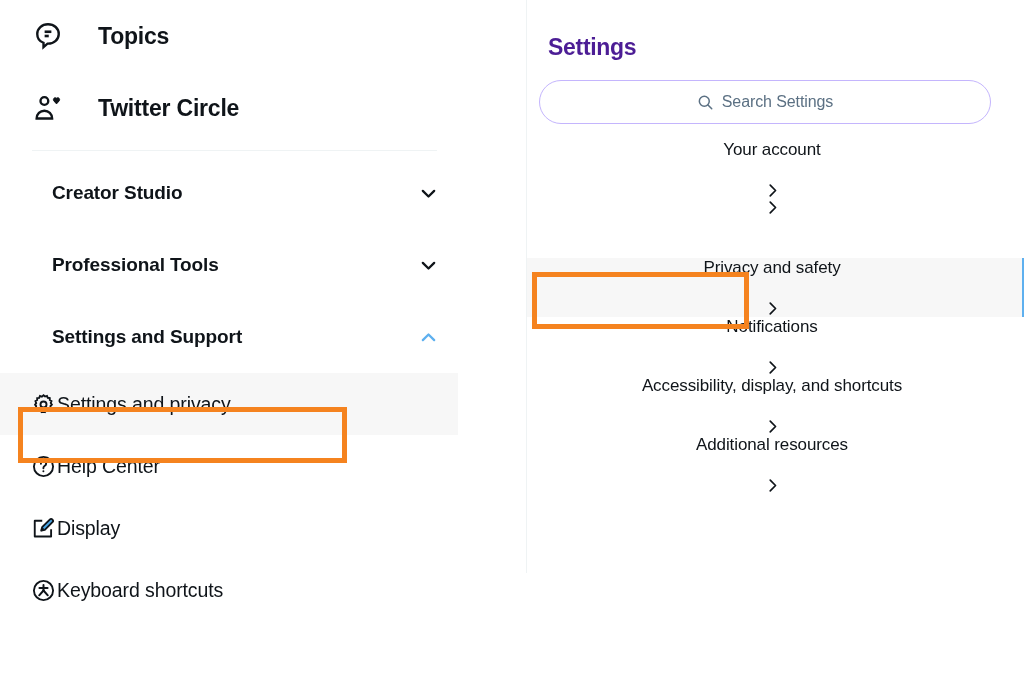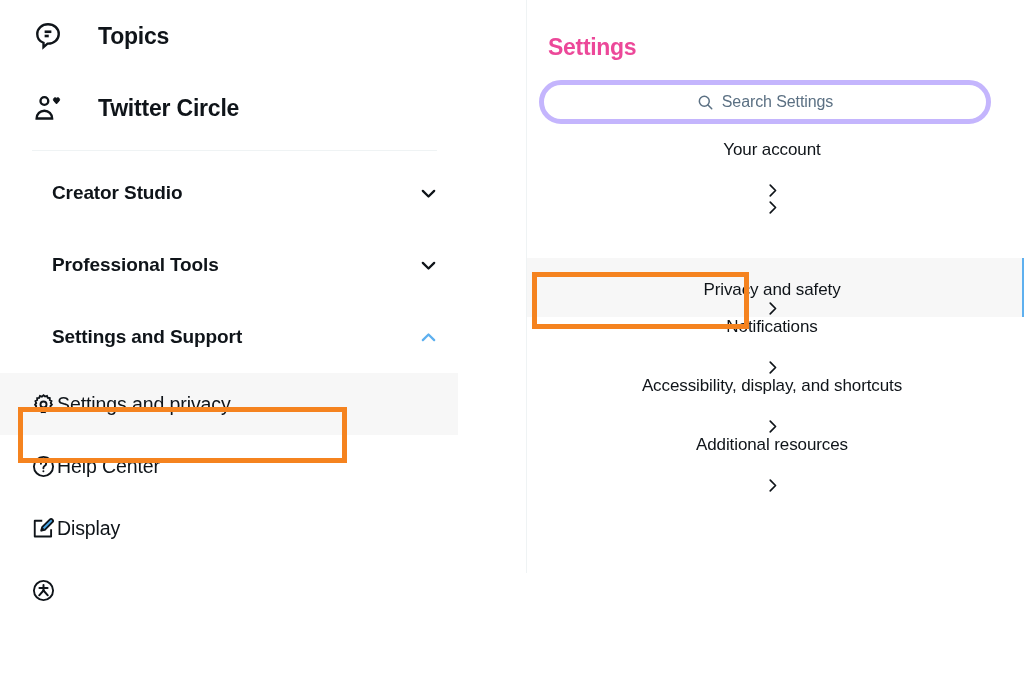--- a/index.html
+++ b/index.html
@@ -120,31 +120,31 @@
     top: 0;
     width: 498px;
     height: 573px;
     border-left: 1px solid #eff3f4;
     box-sizing: border-box;
   }
 
   #panel-title {
     font-size: 23px;
     font-weight: bold;
-    color: #ec4899;
+    color: #4c1d95;
     letter-spacing: -0.3px;
     padding: 34px 0 0 21px;
   }
 
   #search-wrap {
     padding: 19px 33px 0 12px;
   }
   #search-box {
     height: 44px;
-    border: 5px solid #c4b5fd;
+    border: 1px solid #c4b5fd;
     border-radius: 22px;
     background: #ffffff;
     display: flex;
     align-items: center;
     justify-content: center;
     box-sizing: border-box;
   }
   #search-box .sb-icon {
     display: flex;
     align-items: center;
@@ -166,21 +166,20 @@
     display: flex;
     align-items: center;
     justify-content: space-between;
     padding: 0 28px 0 21px;
     box-sizing: border-box;
     position: relative;
     flex-direction: column;
   }
   .settings-row.active {
     background: #f7f7f7;
-    justify-content: flex-end;
   }
   .settings-row .sr-label {
     font-size: 17px;
     color: #0f1419;
     letter-spacing: -0.1px;
     white-space: nowrap;
   }
   .settings-row .sr-chev {
     display: flex;
     align-items: center;
@@ -309,20 +308,21 @@
       <svg width="25" height="25" viewBox="0 0 24 24" fill="none" stroke="#0f1419" stroke-width="1.8">
         <circle cx="12" cy="12" r="9.2"></circle>
         <g stroke-width="1.9" stroke-linecap="round">
           <line x1="12" y1="6.6" x2="12" y2="12"></line>
           <line x1="12" y1="12" x2="7.9" y2="16.6"></line>
           <line x1="12" y1="12" x2="16.1" y2="16.6"></line>
           <line x1="8.1" y1="9.6" x2="15.9" y2="9.6"></line>
         </g>
       </svg>
     </span>
+    <span class="ns-label">Keyboard shortcuts</span>
   </div>
 
 </div>
 
 <div id="settings-panel">
 
   <div id="panel-title">Settings</div>
 
   <div id="search-wrap">
     <div id="search-box">

